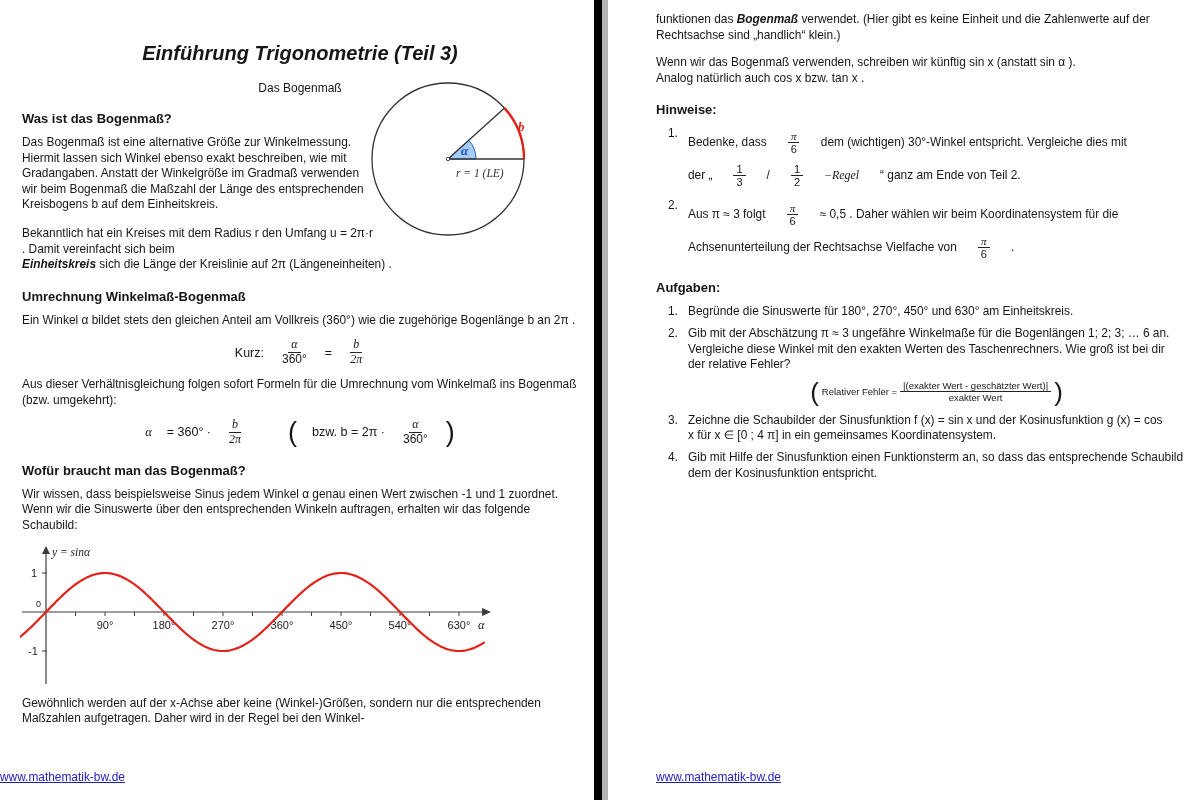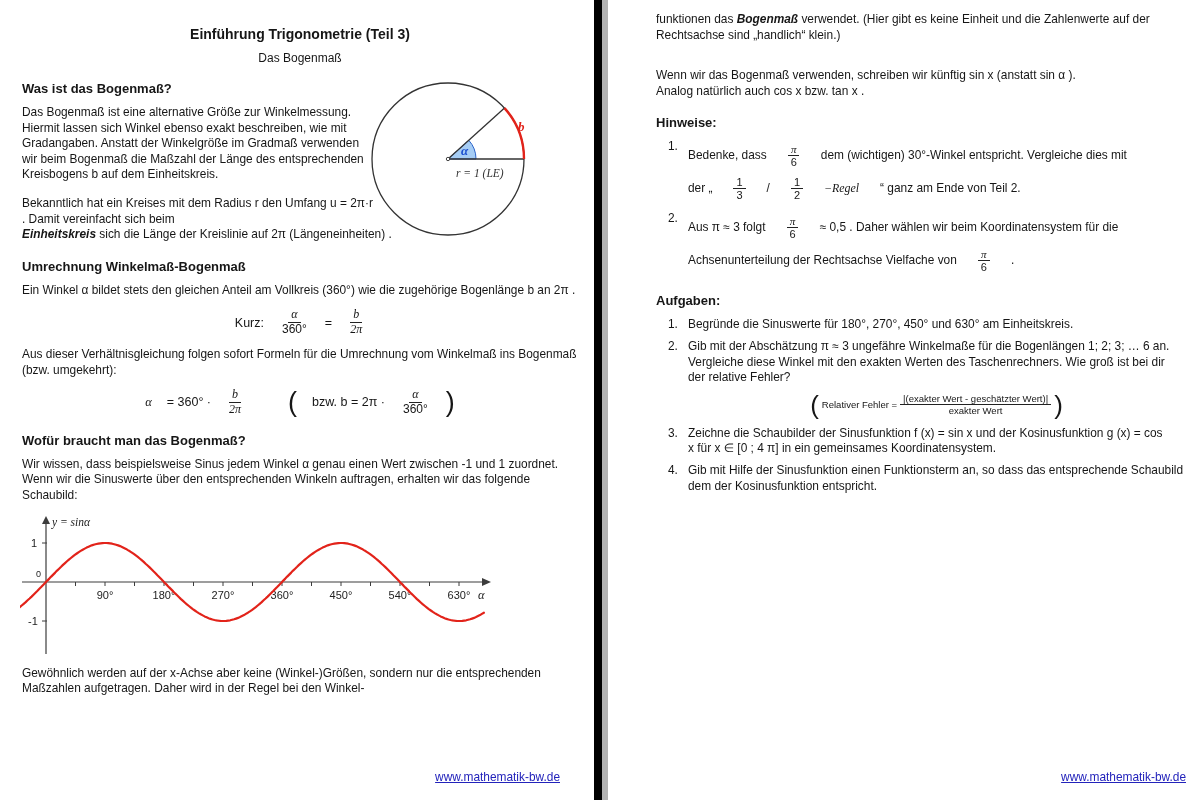--- a/index.html
+++ b/index.html
@@ -2,35 +2,35 @@
 <html><head>
 <meta charset="utf-8">
 <style>
   html,body{margin:0;padding:0;width:1200px;height:800px;background:#fff;overflow:hidden;}
   body{font-family:"Liberation Sans",sans-serif;color:#161616;position:relative;}
   .page{position:absolute;top:0;height:800px;background:#fff;box-sizing:border-box;}
   #page-left{left:0;width:594px;padding:26px 16px 0 22px;}
   #page-right{left:608px;width:592px;padding:12px 15px 12px 48px;}
   .divider-black{position:absolute;left:594px;top:0;width:8px;height:800px;background:#000;}
   .divider-gray{position:absolute;left:602px;top:0;width:6px;height:800px;background:#b2b2b2;}
-  h1{font-size:14px;font-weight:bold;text-align:center;margin:0;}
+  h1{font-size:20px;font-weight:bold;text-align:center;margin:16px;font-style:italic;}
   .subtitle{text-align:center;font-size:12px;margin-top:9px;}
   h2,h3{font-size:13px;font-weight:bold;margin:16px 0 9px;}
   p{font-size:11.9px;line-height:15.6px;margin:0;}
   .narrow{width:352px;}
-  .mt12{margin-top:25px;}
+  .mt12{margin-top:12px;}
   .circle-abs{position:absolute;left:366px;top:81px;}
   .formula{display:flex;justify-content:center;align-items:center;gap:15px;margin:10px 0;font-size:12.5px;}
   .frac{display:inline-flex;flex-direction:column;align-items:center;line-height:1.15;font-size:12px;}
   .frac .num{border-bottom:1px solid #222;padding:0 3px;}
   .frac .den{padding:0 3px;}
   .var{font-family:"Liberation Serif",serif;font-style:italic;}
   .tparen{font-size:27px;font-weight:300;line-height:1;display:inline-block;transform:scaleY(1.05);}
   .bi{font-weight:bold;font-style:italic;}
-  .footer{position:absolute;top:770px;text-align:right;font-size:11.9px;}
+  .footer{position:absolute;top:770px;text-align:left;font-size:11.9px;}
   #page-left .footer{left:0;width:560px;}
   #page-right .footer{left:48px;width:530px;}
   a.link{color:#2323bb;text-decoration:underline;cursor:pointer;}
   
   .li{display:flex;margin-top:6px;font-size:11.9px;line-height:15.6px;}
   .li-num{flex:0 0 20px;margin-left:12px;}
   .li-body{flex:1;max-width:500px;}
   .hline{display:flex;align-items:center;gap:21px;min-height:33px;white-space:nowrap;font-size:11.9px;}
   .hline .frac{font-size:11px;line-height:1.1;}
   .errformula{display:flex;justify-content:center;align-items:center;gap:3px;margin:6px 0 2px;font-size:9.5px;}

